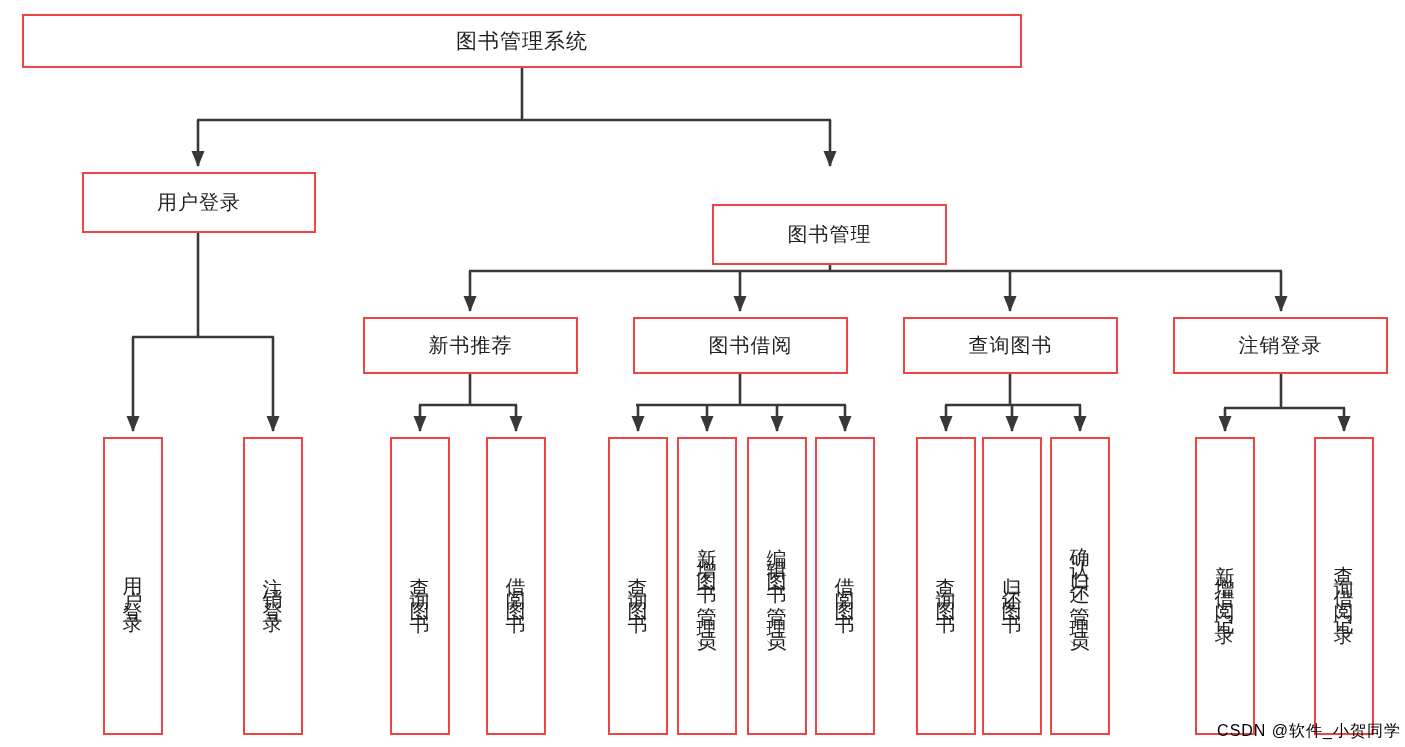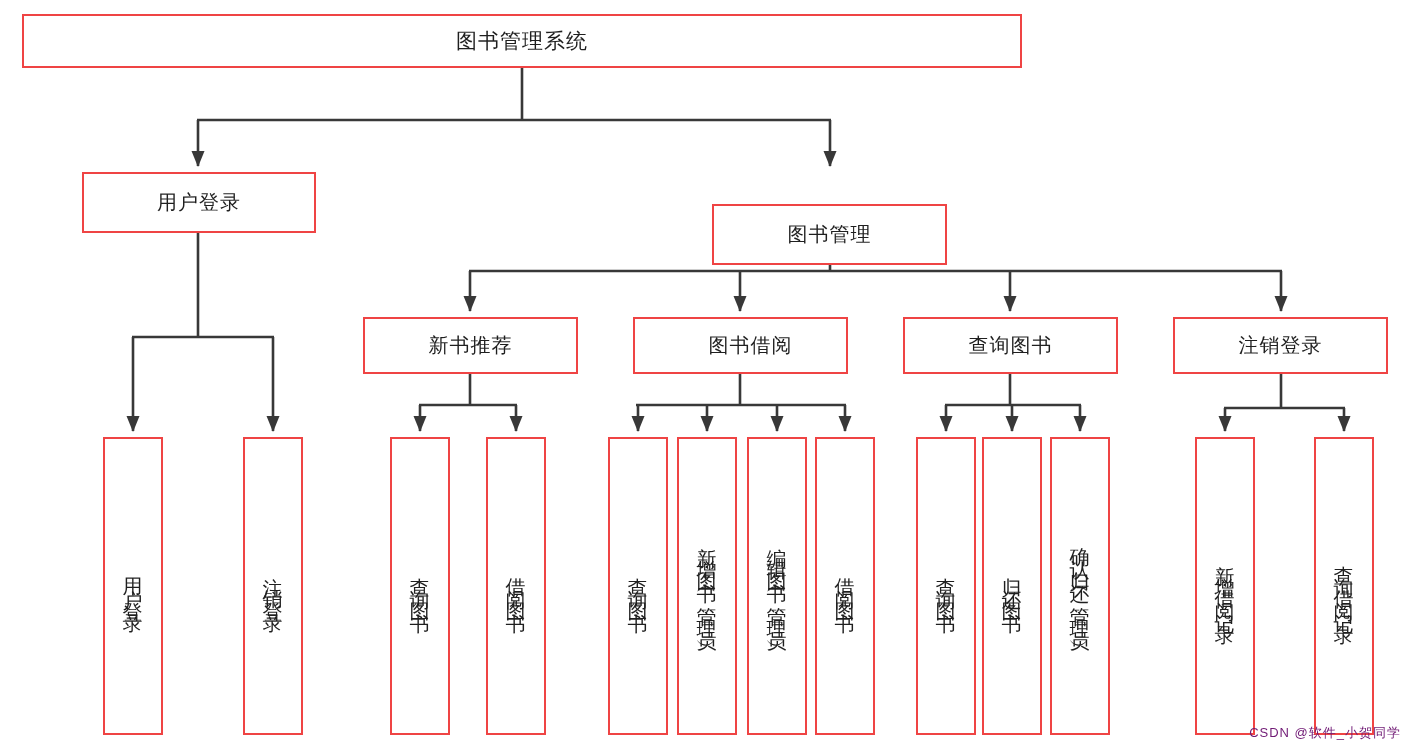--- a/index.html
+++ b/index.html
@@ -24,21 +24,21 @@
     writing-mode:vertical-rl;text-orientation:mixed;
     font-size:20px;letter-spacing:12px;line-height:60px;color:#1f1f1f;
     max-height:292px;
   }
   .l1{left:103px;}  .l2{left:243px;}
   .l3{left:390px;}  .l4{left:486px;}
   .l5{left:608px;}  .l6{left:677px;}  .l7{left:747px;}  .l8{left:815px;}
   .l9{left:916px;}  .l10{left:982px;} .l11{left:1050px;}
   .l12{left:1195px;}.l13{left:1314px;}
   .watermark{
-    position:absolute;right:4px;bottom:5px;color:#701a75;font-size:13px;
+    position:absolute;right:4px;bottom:5px;color:#000000;font-size:16px;
     letter-spacing:1px;pointer-events:none;
   }
 </style>
 </head>
 <body>
 
 <div class="canvas">
 
   <svg class="wires" viewBox="0 0 1405 747" xmlns="http://www.w3.org/2000/svg">
     <defs>

